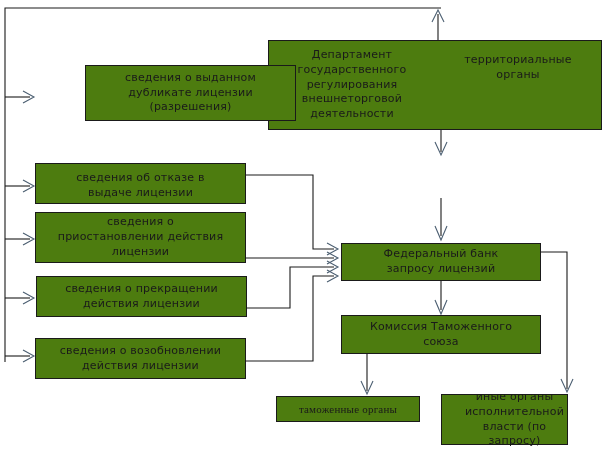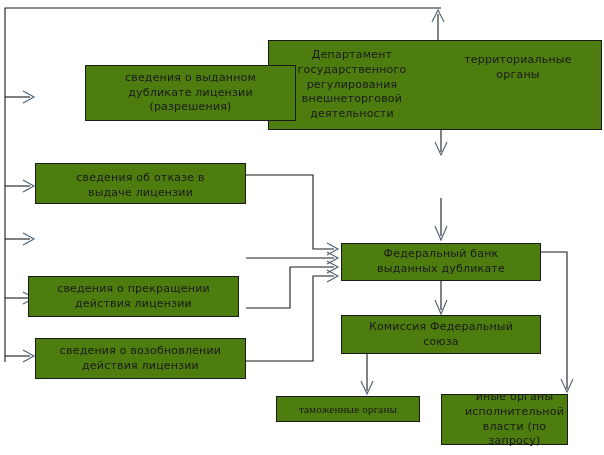--- a/index.html
+++ b/index.html
@@ -151,39 +151,44 @@
     <span class="label">сведения о выданном
 дубликате лицензии
 (разрешения)</span>
   </div>
 
   <div class="node" style="left:35px; top:163px; width:211px; height:41px;align-items:flex-end;">
     <span class="label">сведения об отказе в
 выдаче лицензии</span>
   </div>
 
-
-  <div class="node" style="left:28px; top:276px; width:211px; height:41px;">
+  <div class="node" style="left:35px; top:212px; width:211px; height:51px;">
+    <span class="label">сведения о
+приостановлении действия
+лицензии</span>
+  </div>
+
+  <div class="node" style="left:36px; top:276px; width:211px; height:41px;">
     <span class="label">сведения о прекращении
 действия лицензии</span>
   </div>
 
   <div class="node" style="left:35px; top:327px; width:211px; height:41px;margin-top:11px;">
     <span class="label">сведения о возобновлении
 действия лицензии</span>
   </div>
 
 
   <div class="node" style="left:341px; top:243px; width:200px; height:38px;">
     <span class="label">Федеральный банк
-выданных дубликате</span>
+запросу лицензий</span>
   </div>
 
   <div class="node" style="left:341px; top:315px; width:200px; height:39px;">
-    <span class="label">Комиссия Федеральный
+    <span class="label">Комиссия Таможенного
 союза</span>
   </div>
 
   <div class="node" style="left:276px; top:396px; width:144px; height:26px;font-family:Liberation Serif, serif;">
     <span class="label">таможенные органы</span>
   </div>
 
   <div class="node" style="left:441px; top:394px; width:127px; height:51px;padding-left:24px;">
     <span class="label">иные органы
 исполнительной

